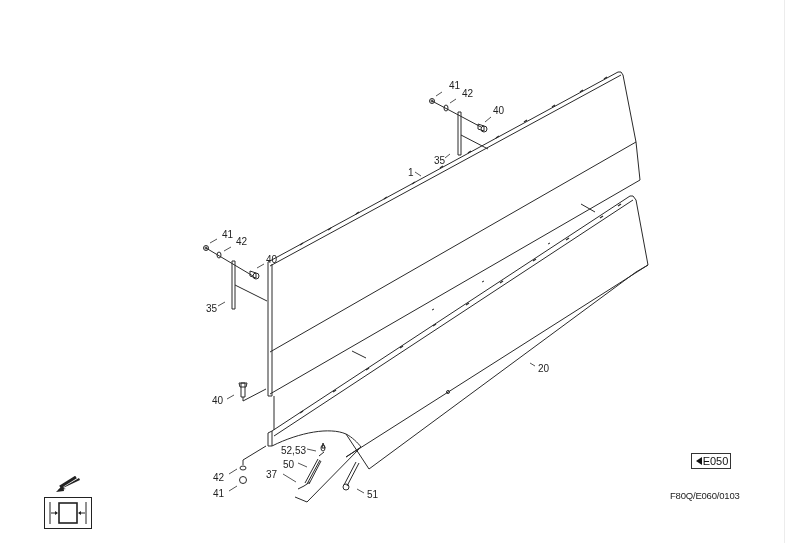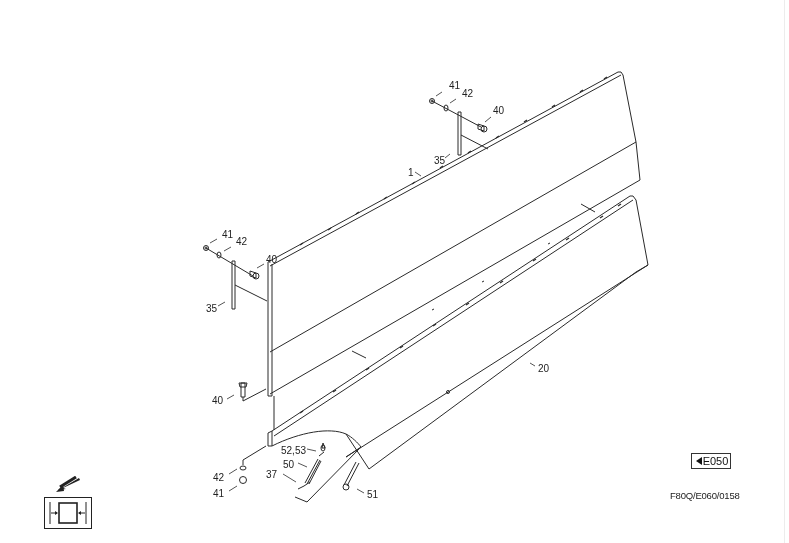--- a/index.html
+++ b/index.html
@@ -188,21 +188,21 @@
     <text class="lbl" x="213" y="481">42</text>
     <text class="lbl" x="213" y="497">41</text>
     <text class="lbl" x="367" y="498">51</text>
   </g>
 </svg>
 
 <div class="ref-box">
   <span class="tri"></span><span>E050</span>
 </div>
 
-<div class="drawing-no">F80Q/E060/0158</div>
+<div class="drawing-no">F80Q/E060/0103</div>
 
 <svg class="view-arrow" viewBox="0 0 30 18">
   <path d="M27 2 L10 12 L12 9 L6 14 L14 13 L11 12 L28 4 Z" fill="#222"></path>
   <path d="M24 1 L8 11" stroke="#222" stroke-width="3"></path>
   <path d="M4 16 L11 9 L12 15 Z" fill="#222"></path>
 </svg>
 <svg class="view-icon" viewBox="0 0 48 32">
   <rect x="0.5" y="0.5" width="47" height="31" fill="#fff" stroke="#222" stroke-width="1"></rect>
   <line x1="6" y1="5" x2="6" y2="27" stroke="#222" stroke-width="1"></line>
   <line x1="42" y1="5" x2="42" y2="27" stroke="#222" stroke-width="1"></line>

